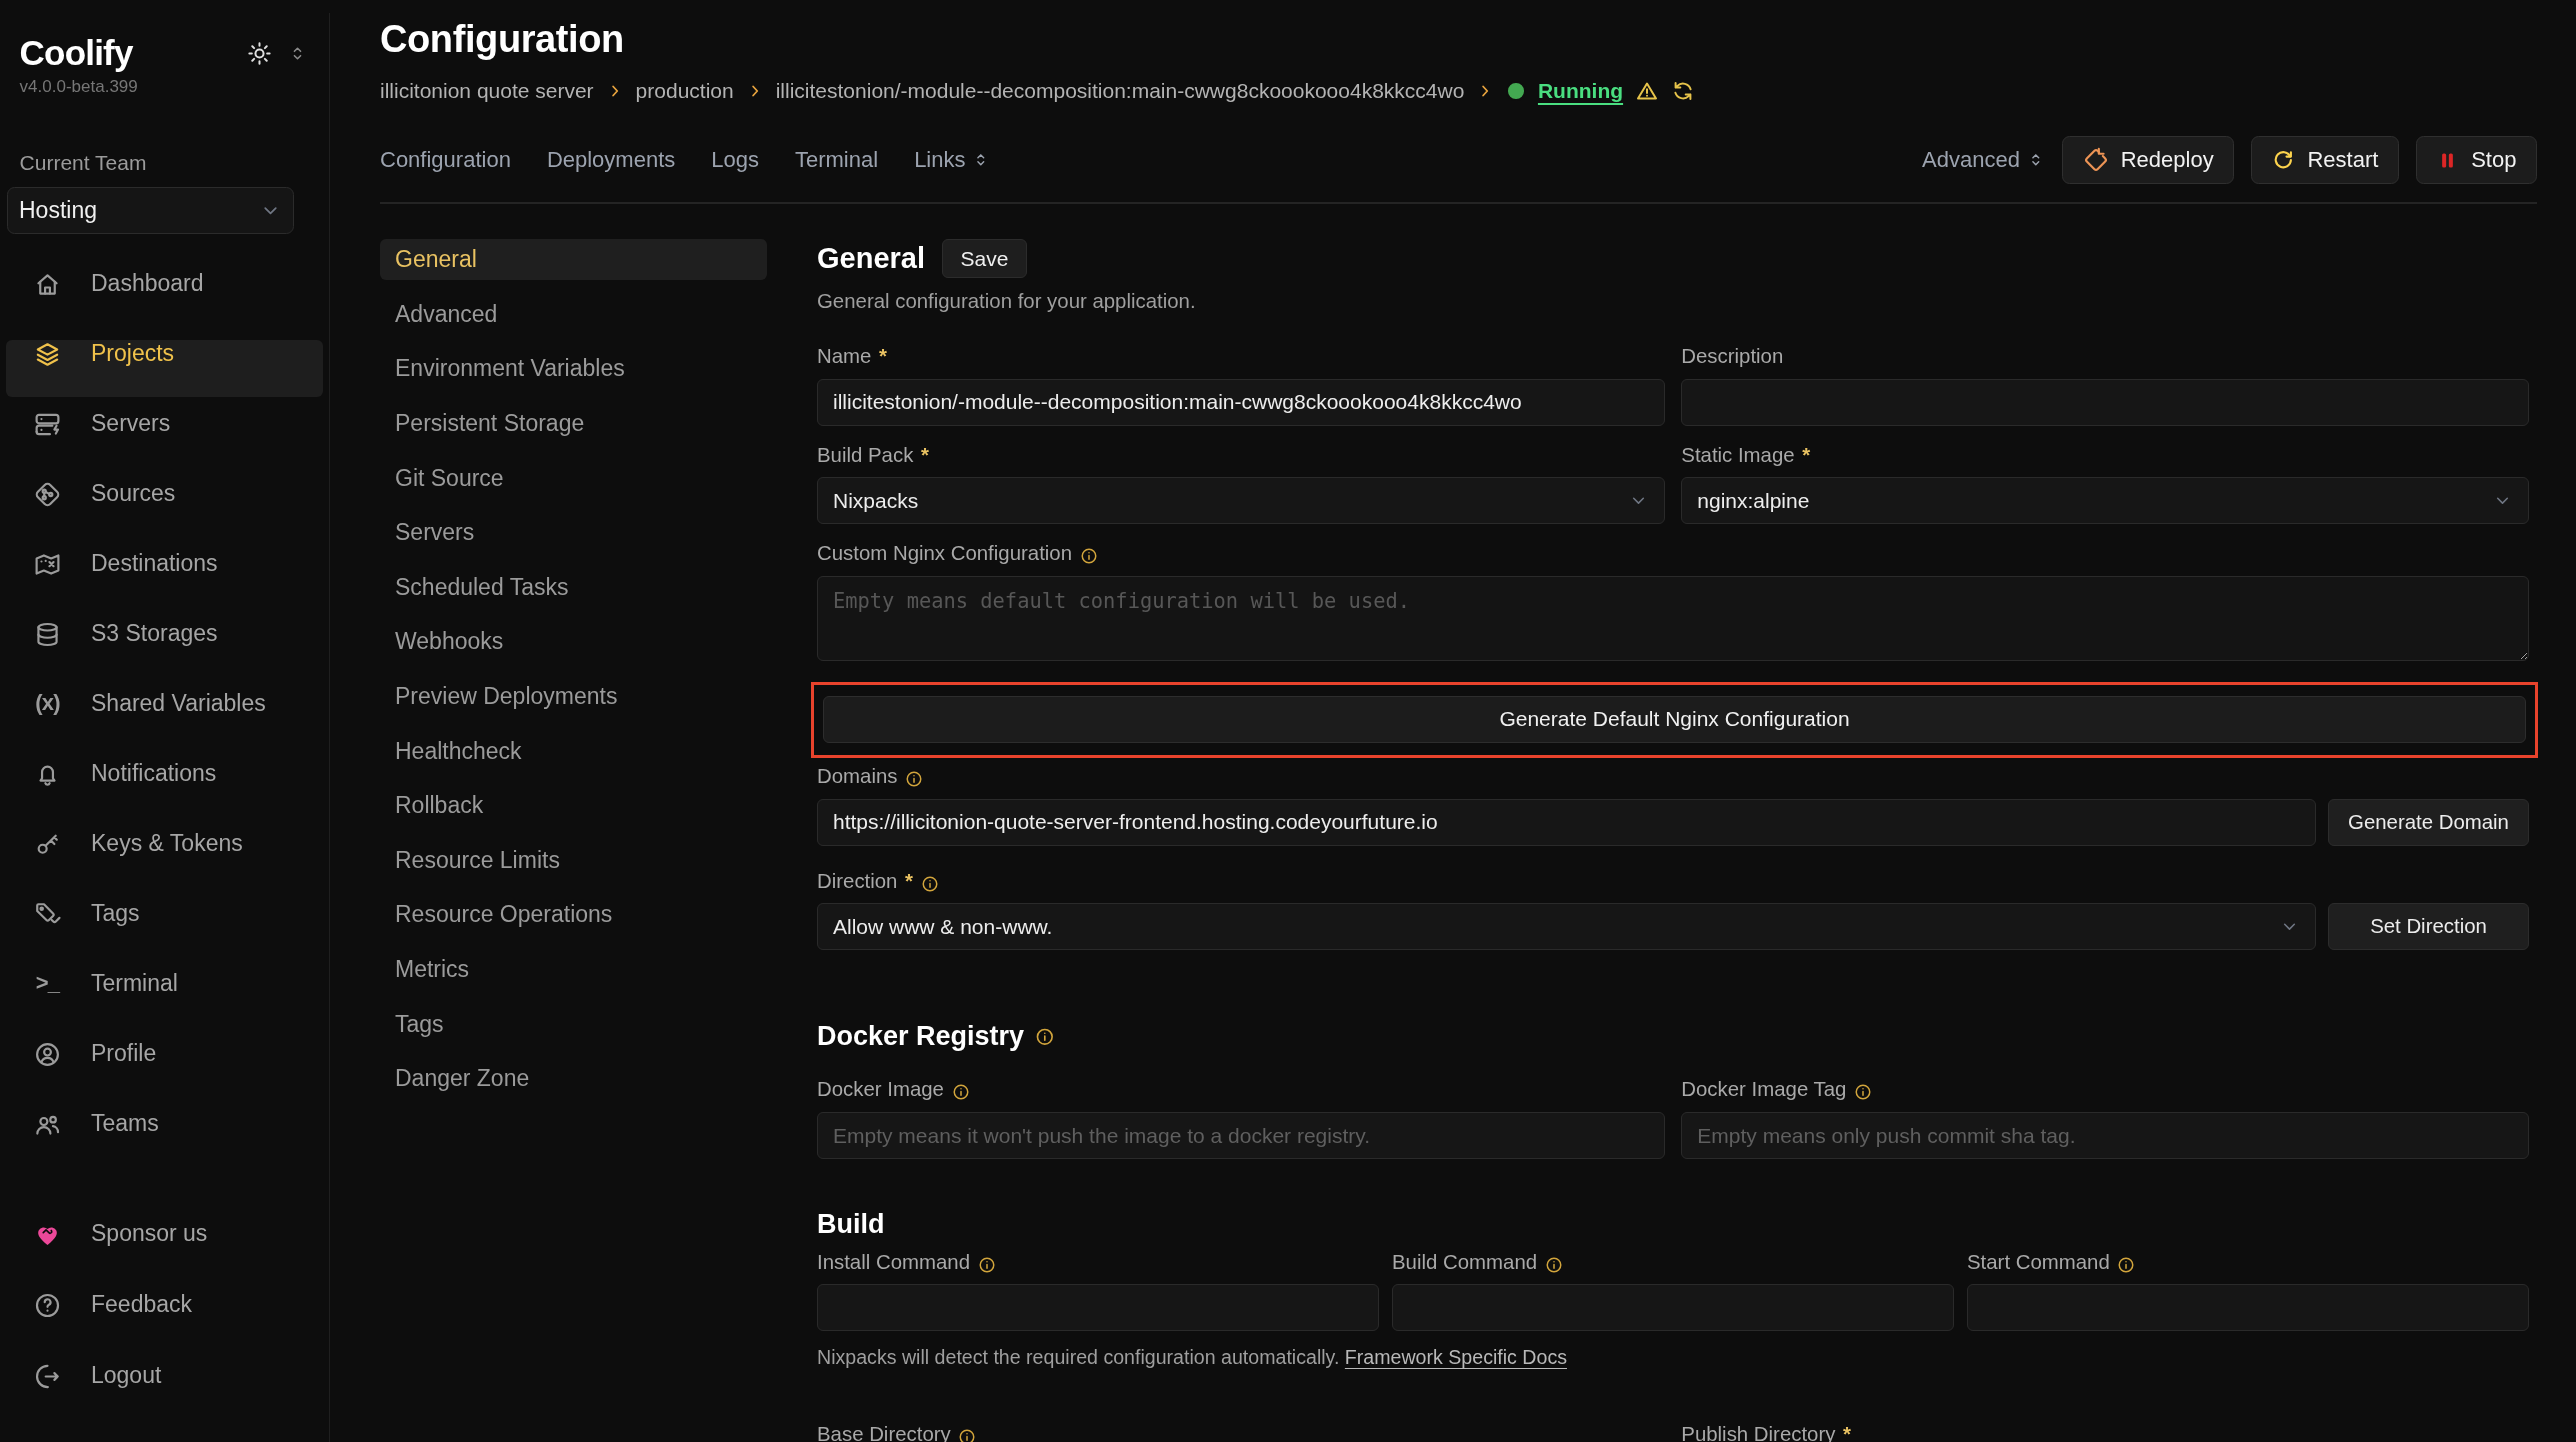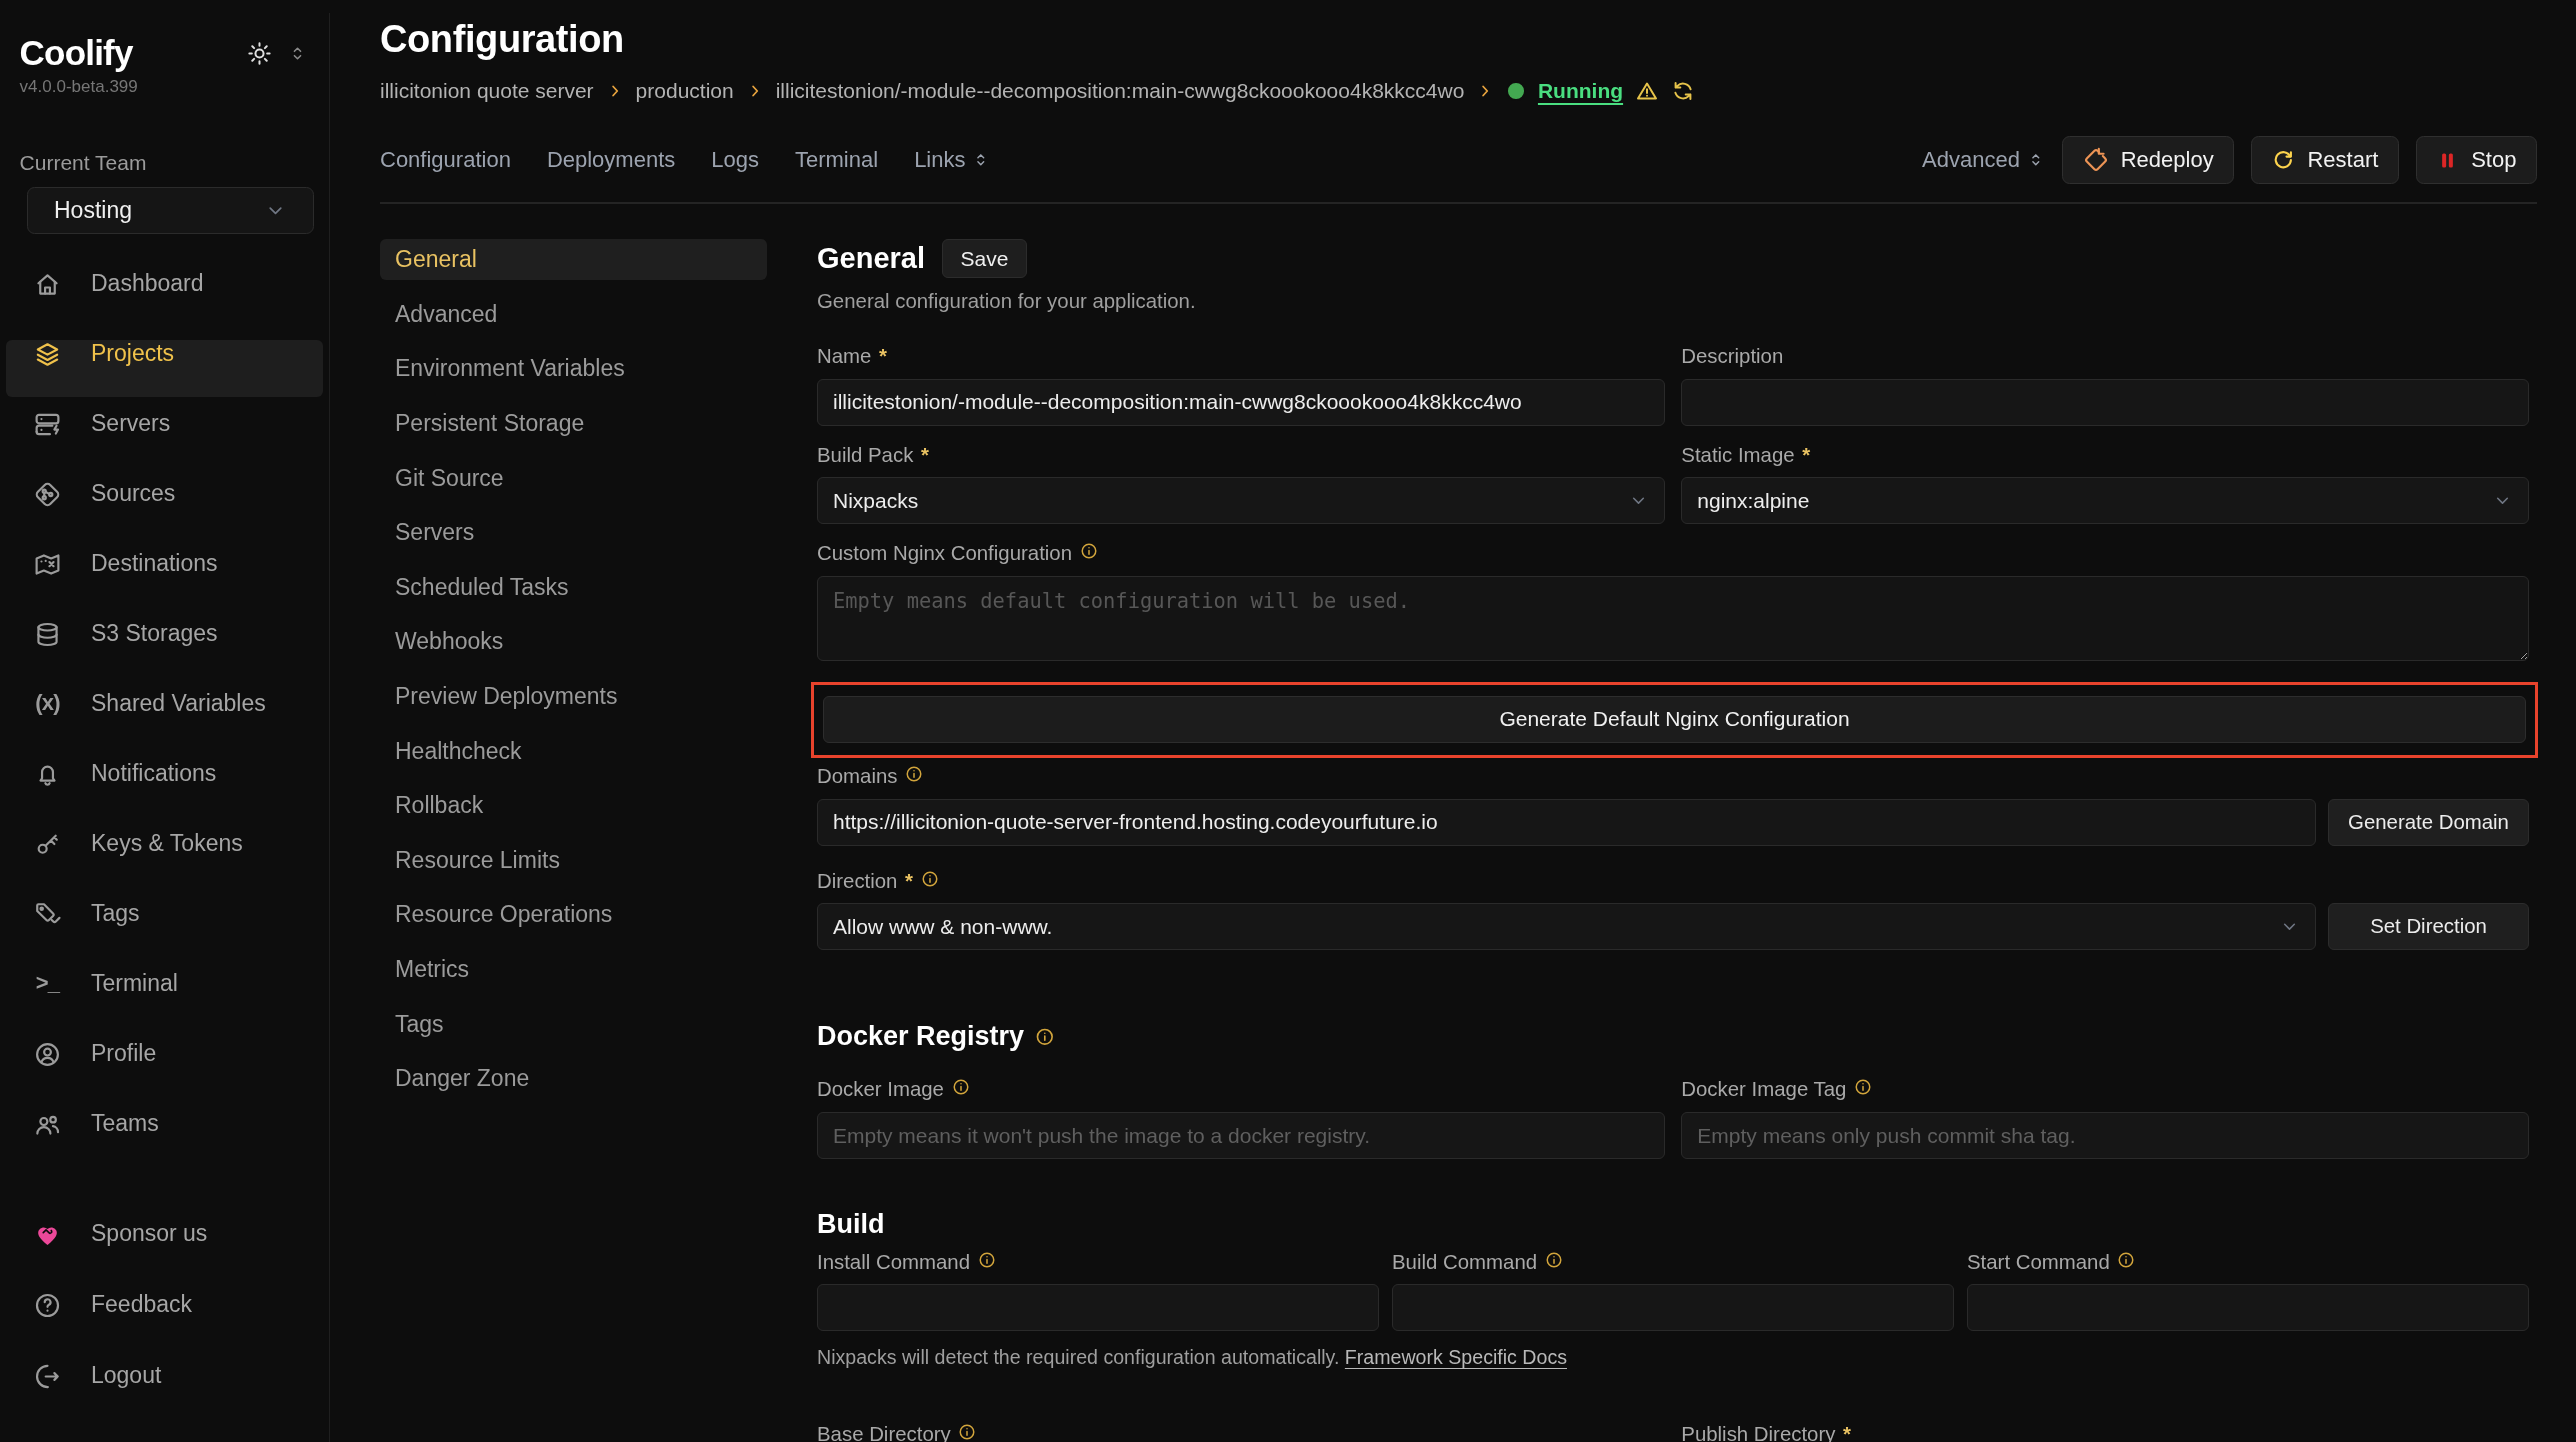--- a/index.html
+++ b/index.html
@@ -10,21 +10,21 @@
   svg { display:block; }
   .ico { stroke:currentColor; fill:none; stroke-width:1.8; stroke-linecap:round; stroke-linejoin:round; }
 
   
   .sidebar { position:absolute; left:0; top:13px; width:330px; height:1443px; background:#0d0d0d; border-right:1.5px solid #1f1f1f; }
   .brand-row { display:flex; align-items:flex-start; padding:19.6px 21px 0 19.6px; }
   .brand { font-size:35px; font-weight:700; letter-spacing:-0.8px; color:#ffffff; }
   .brand-icons { margin-left:auto; display:flex; align-items:center; gap:13.6px; padding-top:7.6px; color:#d8d8d8; }
   .version { margin:4.5px 0 0 19.6px; font-size:17px; color:#767676; }
   .team-label { margin:54px 0 12px 19.6px; font-size:21px; color:#9b9b9b; }
-  .team-select { margin:0 0 0 27px; width:287px; height:47px; background:#151515; border:0.8px solid #2b2b2b; border-radius:7.6px; display:flex; align-items:center; padding:0 26px; font-size:23px; color:#f0f0f0; cursor:pointer; }
+  .team-select { margin:0 0 0 7px; width:287px; height:47px; background:#151515; border:0.8px solid #2b2b2b; border-radius:7.6px; display:flex; align-items:center; padding:0 11px; font-size:23px; color:#f0f0f0; cursor:pointer; }
   .team-select .chev { margin-left:auto; color:#6f7683; }
 
   .nav { margin-top:36px; list-style:none; }
   .nav li { display:flex; gap:29px; height:57px; margin:13px 6px; padding:0 0 0 27px; border-radius:6px; font-size:23px; color:#a6a6a6; cursor:pointer; }
   .nav li .nico { width:29px; display:flex; justify-content:center; color:#9b9b9b; }
   .nav li.active { background:#1e1e1e; color:#f0c24b; }
   .nav li.active .nico { color:#f0c24b; }
   .glyph-icon { font-size:22px; font-weight:700; color:inherit; font-family:"Liberation Sans",sans-serif; letter-spacing:-0.8px; }
   .nav-footer { position:absolute; bottom:23px; left:0; width:100%; list-style:none; }
   .nav-footer li { height:58px; }
@@ -52,21 +52,21 @@
   .subnav { width:387px; flex:none; list-style:none; }
   .subnav li { height:41px; display:flex; align-items:center; padding:0 0 0 15px; margin-bottom:13.6px; border-radius:6px; font-size:23px; color:#9b9b9b; cursor:pointer; }
   .subnav li.active { background:#1f1f1f; color:#e9c262; }
 
   .form { flex:1; margin-left:50px; min-width:0; }
   .form-head { display:flex; align-items:center; gap:16.6px; }
   .form-head h2 { font-size:29px; font-weight:700; color:#ffffff; }
   .save-btn { height:39px; padding:0 18px; background:#1e1e1e; border:0.8px solid #2c2c2c; border-radius:6px; font-size:21px; color:#f0f0f0; font-family:inherit; cursor:pointer; }
   .subtitle { margin-top:12px; font-size:20.4px; color:#9f9f9f; }
 
-  .lbl { display:flex; align-items:flex-start; gap:7.6px; font-size:20.4px; color:#a9a9a9; margin-bottom:10.6px; }
+  .lbl { display:flex; align-items:flex-end; gap:7.6px; font-size:20.4px; color:#a9a9a9; margin-bottom:10.6px; }
   .req { color:#e9c262; font-weight:700; }
   .info-ic { color:#d2a53c; }
   .txt-input { width:100%; height:47px; background:#161616; border:0.8px solid #2a2a2a; border-radius:6px; padding:0 15px; font-size:21px; color:#ededed; font-family:inherit; outline:none; }
   .txt-input::placeholder { color:#5f5f5f; }
   .textarea { width:100%; height:85px; background:#141414; border:0.8px solid #2a2a2a; border-radius:6px; padding:12px 15px; font-size:20.4px; color:#ededed; font-family:"DejaVu Sans Mono", monospace; resize:vertical; outline:none; }
   .textarea::placeholder { color:#575757; }
   .select { width:100%; height:47px; background:#161616; border:0.8px solid #2a2a2a; border-radius:6px; display:flex; align-items:center; padding:0 15px; font-size:21px; color:#ededed; cursor:pointer; }
   .select .chev { margin-left:auto; color:#6f7683; }
 
   .two-col { display:grid; grid-template-columns:1fr 1fr; column-gap:16.6px; }

